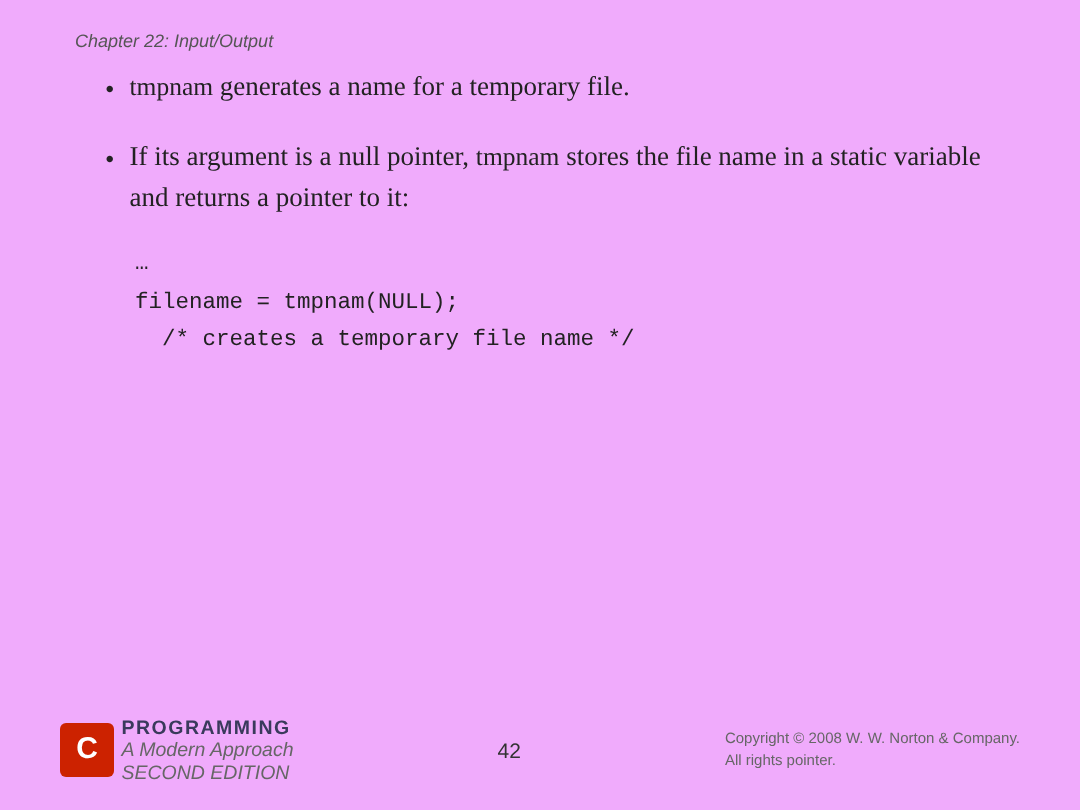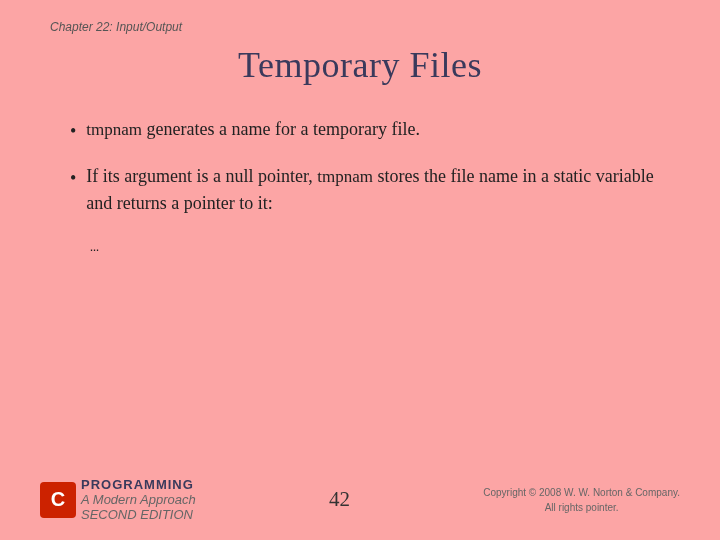--- a/index.html
+++ b/index.html
@@ -9,21 +9,21 @@
       height: 540px;
       background: #ffffff;
       font-family: Georgia, 'Times New Roman', serif;
       overflow: hidden;
       position: relative;
     }
 
     .slide {
       width: 720px;
       height: 540px;
-      background: #fca5a5;
+      background: #f0abfc;
       position: relative;
       padding: 20px 50px 30px 50px;
     }
 
     .chapter-label {
       font-family: Arial, Helvetica, sans-serif;
       font-size: 12px;
       color: #555;
       font-style: italic;
       margin-bottom: 10px;
@@ -97,30 +97,30 @@
     }
 
     .logo-subtitle {
       font-size: 13px;
       color: #666;
       font-style: italic;
       font-family: Arial, sans-serif;
     }
 
     .footer-page {
-      font-size: 21px;
+      font-size: 14px;
       color: #333;
-      font-family: Liberation Serif, serif;
+      font-family: Liberation Sans, sans-serif;
     }
 
     .footer-copy {
       font-size: 10px;
       color: #666;
       font-family: Arial, sans-serif;
-      text-align: center;
+      text-align: left;
       line-height: 1.5;
     }
 
     .logo-box {
       display: flex;
       align-items: center;
       gap: 5px;
     }
 
     .logo-icon {
@@ -142,39 +142,40 @@
       flex-direction: column;
     }
   </style>
 </head>
 <body>
 
 <div class="slide">
 
   <div class="chapter-label">Chapter 22: Input/Output</div>
 
-  <h1 class="slide-title">Temporary Files</h1>
 
   <ul class="bullet-list">
     <li>
       <span class="bullet">•</span>
       <span class="text">
         <code class="mono">tmpnam</code> generates a name for a temporary file.
       </span>
     </li>
     <li>
       <span class="bullet">•</span>
       <span class="text">
         If its argument is a null pointer, <code class="mono">tmpnam</code> stores the file name in a static variable and returns a pointer to it:
       </span>
     </li>
   </ul>
 
   <div class="code-block">
     <div>…</div>
+    <div>filename = tmpnam(NULL);</div>
+    <div>&nbsp;&nbsp;/* creates a temporary file name */</div>
   </div>
 
   <div class="footer">
 
     <div class="logo-box">
       <div class="logo-icon">C</div>
       <div class="logo-text-col">
         <span class="logo-programming">PROGRAMMING</span>
         <span class="logo-subtitle">
           <em>A Modern Approach</em>

